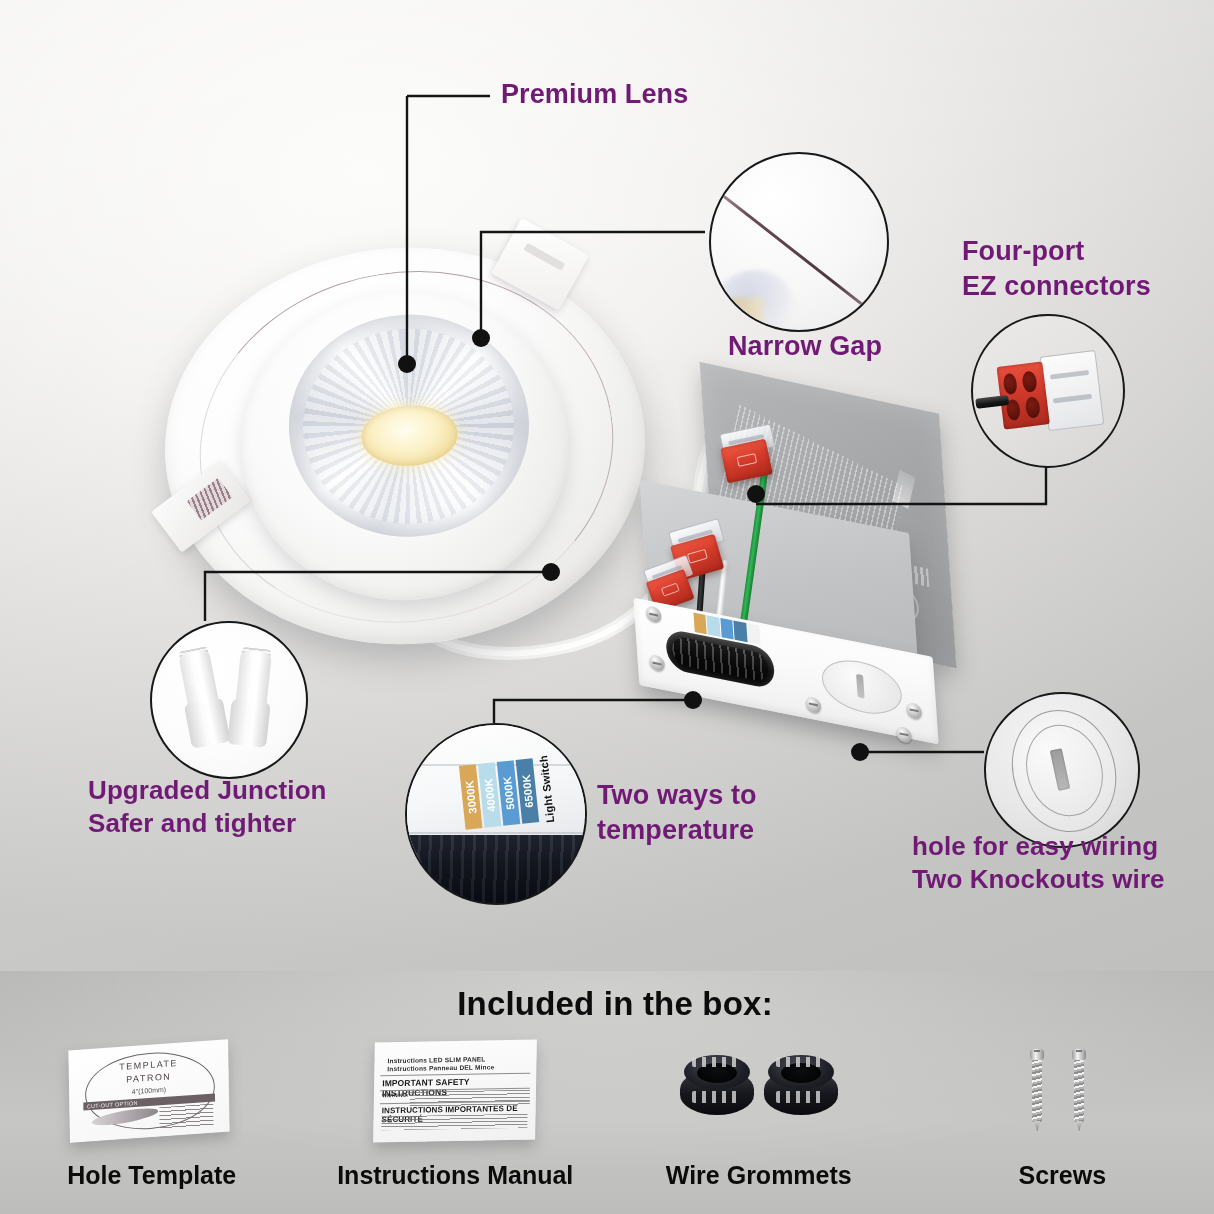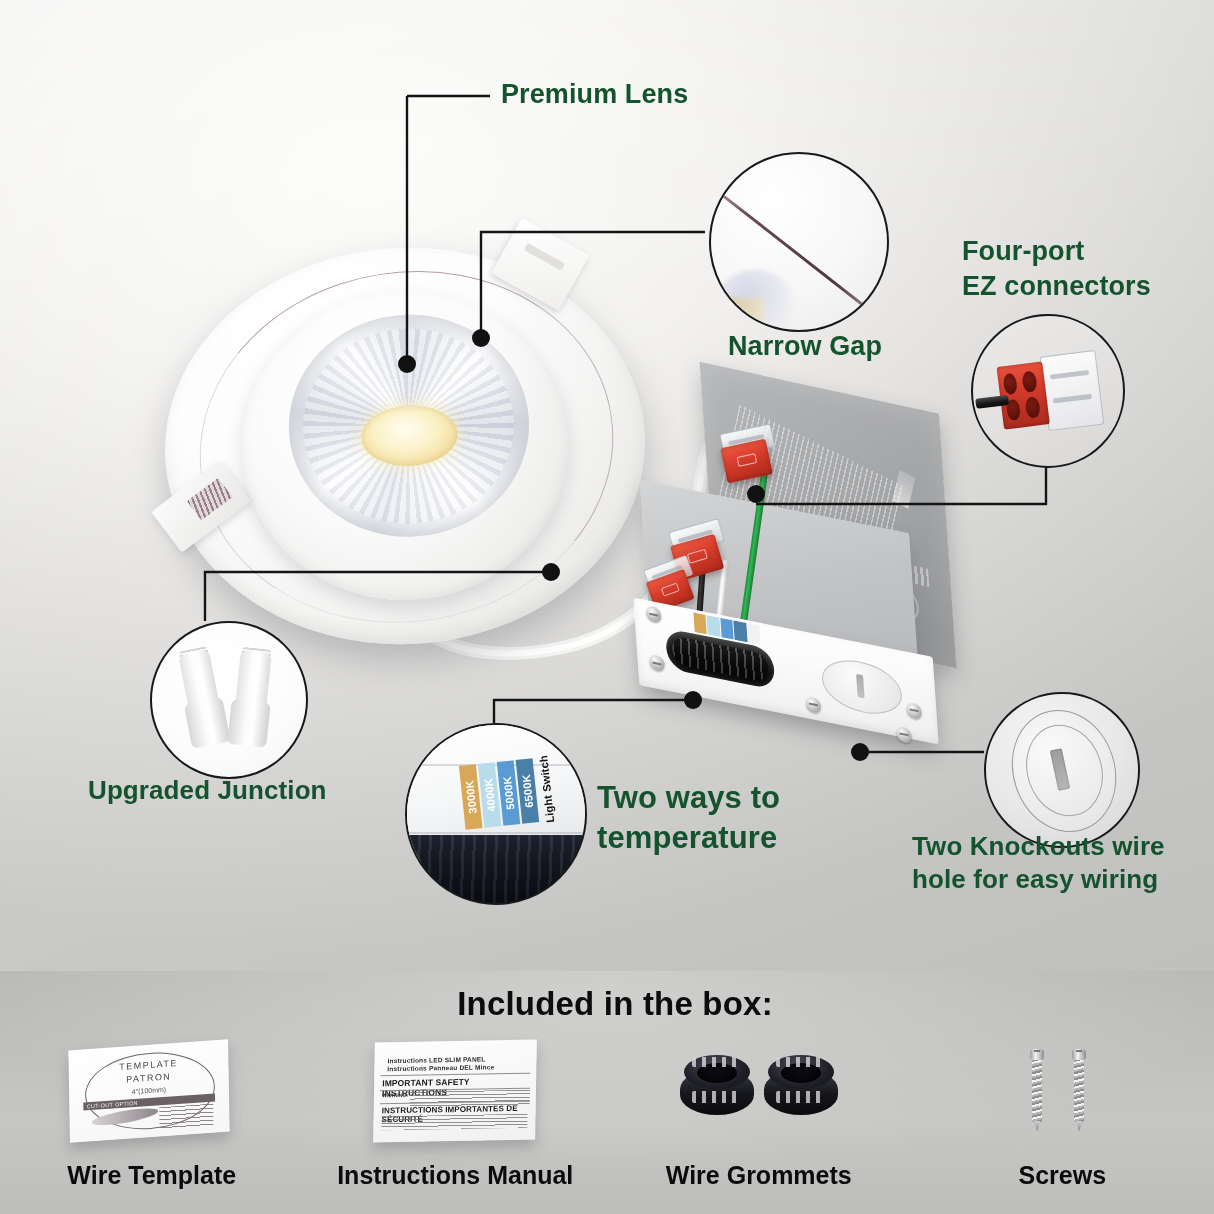--- a/index.html
+++ b/index.html
@@ -28,28 +28,28 @@
     content:"";position:absolute;inset:0;
     background:radial-gradient(ellipse 900px 260px at 50% 8%, rgba(255,255,255,.30), rgba(255,255,255,0) 70%);
   }
 
   
   .logo{position:absolute;left:28px;top:10px;width:345px;height:150px;}
   .logo svg{display:block;}
 
   
   .label{
-    position:absolute;color:#14532d;font-weight:700;
+    position:absolute;color:#701a75;font-weight:700;
     line-height:1.20;letter-spacing:.1px;
   }
   .lbl-premium-lens{left:501px;top:78px;font-size:27px;}
   .lbl-narrow-gap{left:728px;top:330px;font-size:27px;}
   .lbl-four-port{left:962px;top:234px;font-size:27px;line-height:1.30;}
   .lbl-junction{left:88px;top:774px;font-size:26px;line-height:1.28;}
-  .lbl-twoways{left:597px;top:778px;font-size:31px;line-height:1.30;}
+  .lbl-twoways{left:597px;top:778px;font-size:27px;line-height:1.30;}
   .lbl-knockouts{left:912px;top:830px;font-size:26px;line-height:1.28;}
 
   
   .leads{position:absolute;left:0;top:0;width:1214px;height:1214px;pointer-events:none;}
 
   
   .inset{
     position:absolute;border-radius:50%;overflow:hidden;
     border:2.4px solid #17181a;background:#fff;
   }
@@ -483,51 +483,52 @@
 
   <div class="label lbl-narrow-gap">Narrow Gap</div>
 
   <div class="label lbl-four-port">
     <div>Four-port</div>
     <div>EZ connectors</div>
   </div>
 
   <div class="label lbl-junction">
     <div>Upgraded Junction</div>
+    <div>Safer and tighter</div>
   </div>
 
   <div class="label lbl-twoways">
     <div>Two ways to</div>
     <div>temperature</div>
   </div>
 
   <div class="label lbl-knockouts">
+    <div>hole for easy wiring</div>
     <div>Two Knockouts wire</div>
-    <div>hole for easy wiring</div>
   </div>
 
   <div class="box-title">Included in the box:</div>
 
   <div class="box-items">
 
     <div class="box-item">
       <div class="box-art">
         <div class="tmpl">
           <div class="oval"></div>
           <div class="t1">TEMPLATE</div>
           <div class="t2">PATRON</div>
           <div class="t3">4"(100mm)</div>
           <div class="bar">
               <span>CUT-OUT OPTION</span>
             </div>
           <div class="blade"></div>
             <div class="lines"></div>
         </div>
       </div>
-      <div class="box-caption">Wire Template</div>
+      <div class="box-caption">Hole Template</div>
     </div>
 
     <div class="box-item">
       <div class="box-art">
         <div class="man">
           <div class="h1">Instructions LED SLIM PANEL</div>
           <div class="h2">Instructions Panneau DEL Mince</div>
           <div class="rule" style="top:33%"></div>
           <div class="b1">IMPORTANT SAFETY INSTRUCTIONS</div>
           <div class="rule" style="top:48%"></div>

